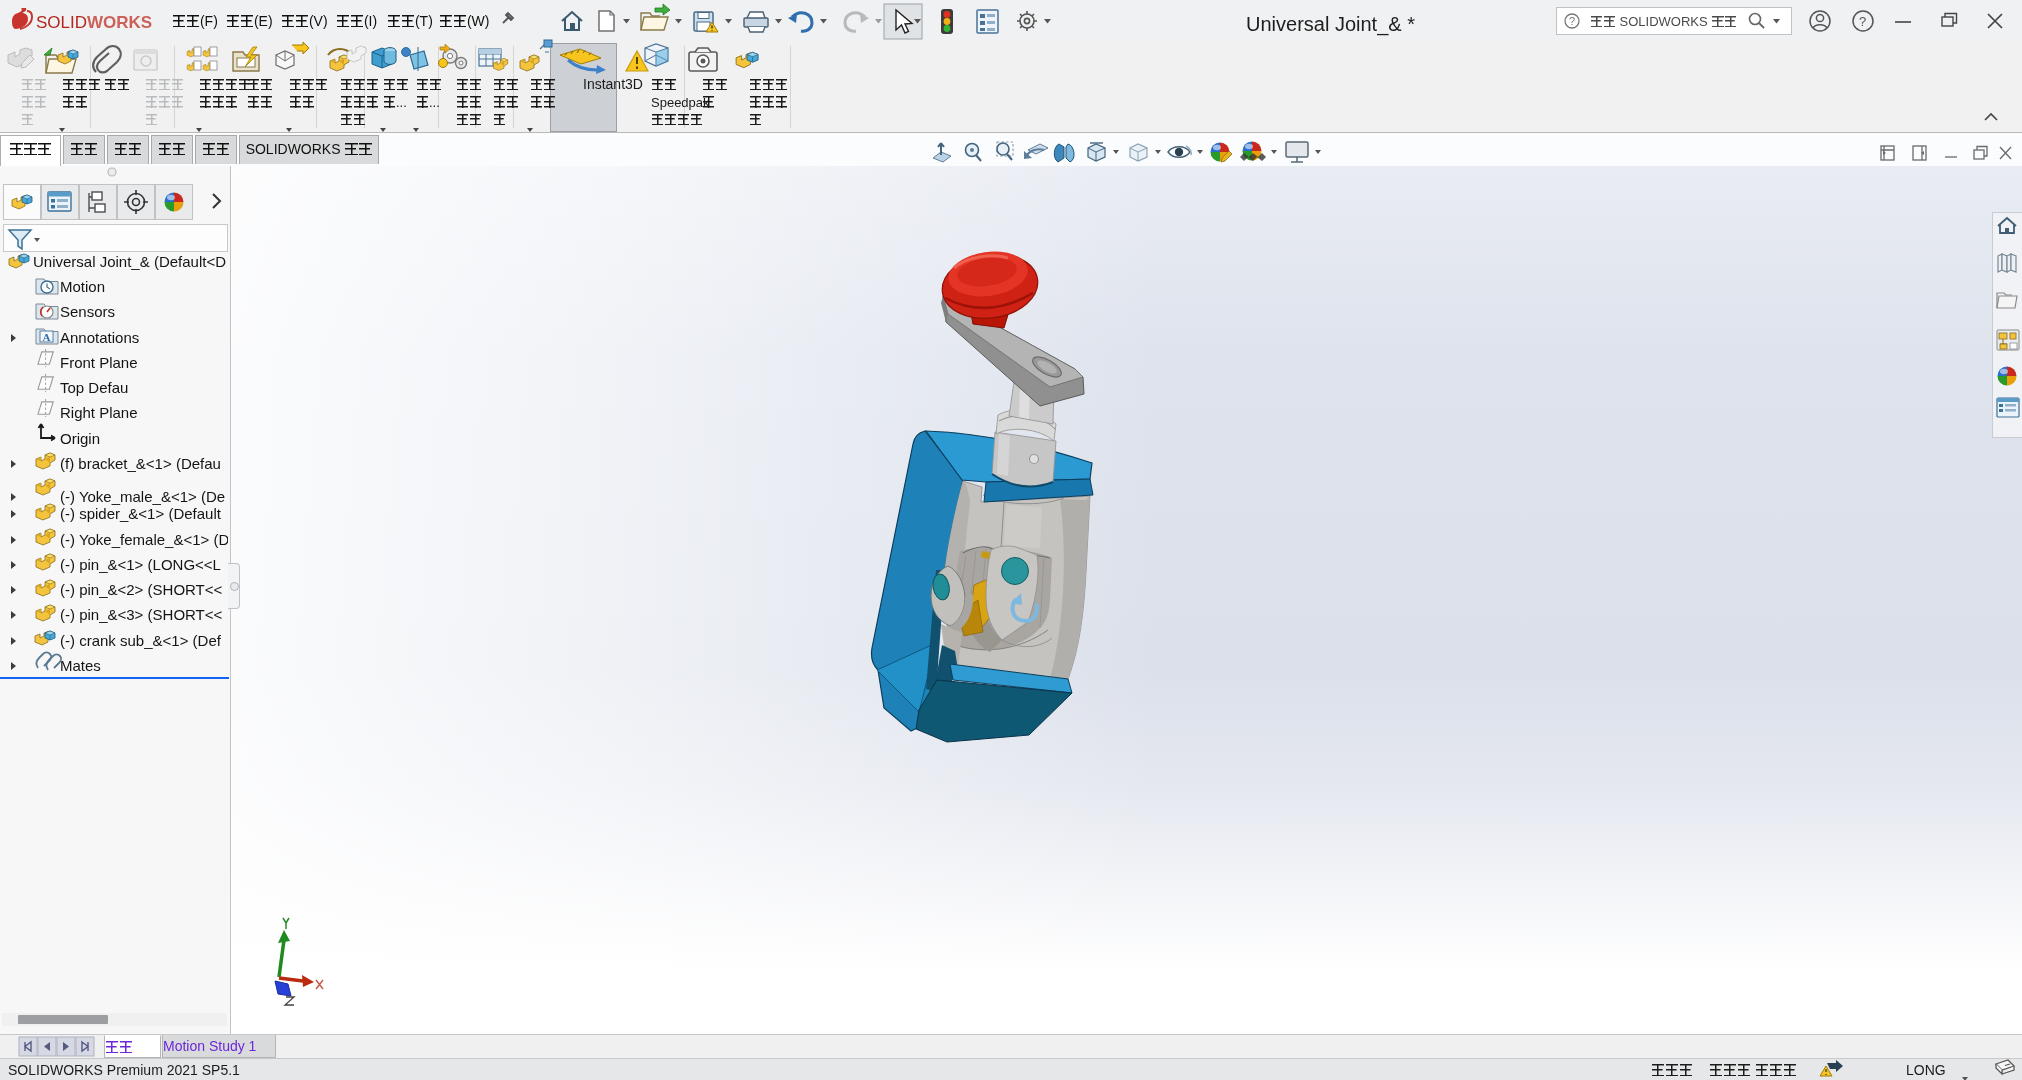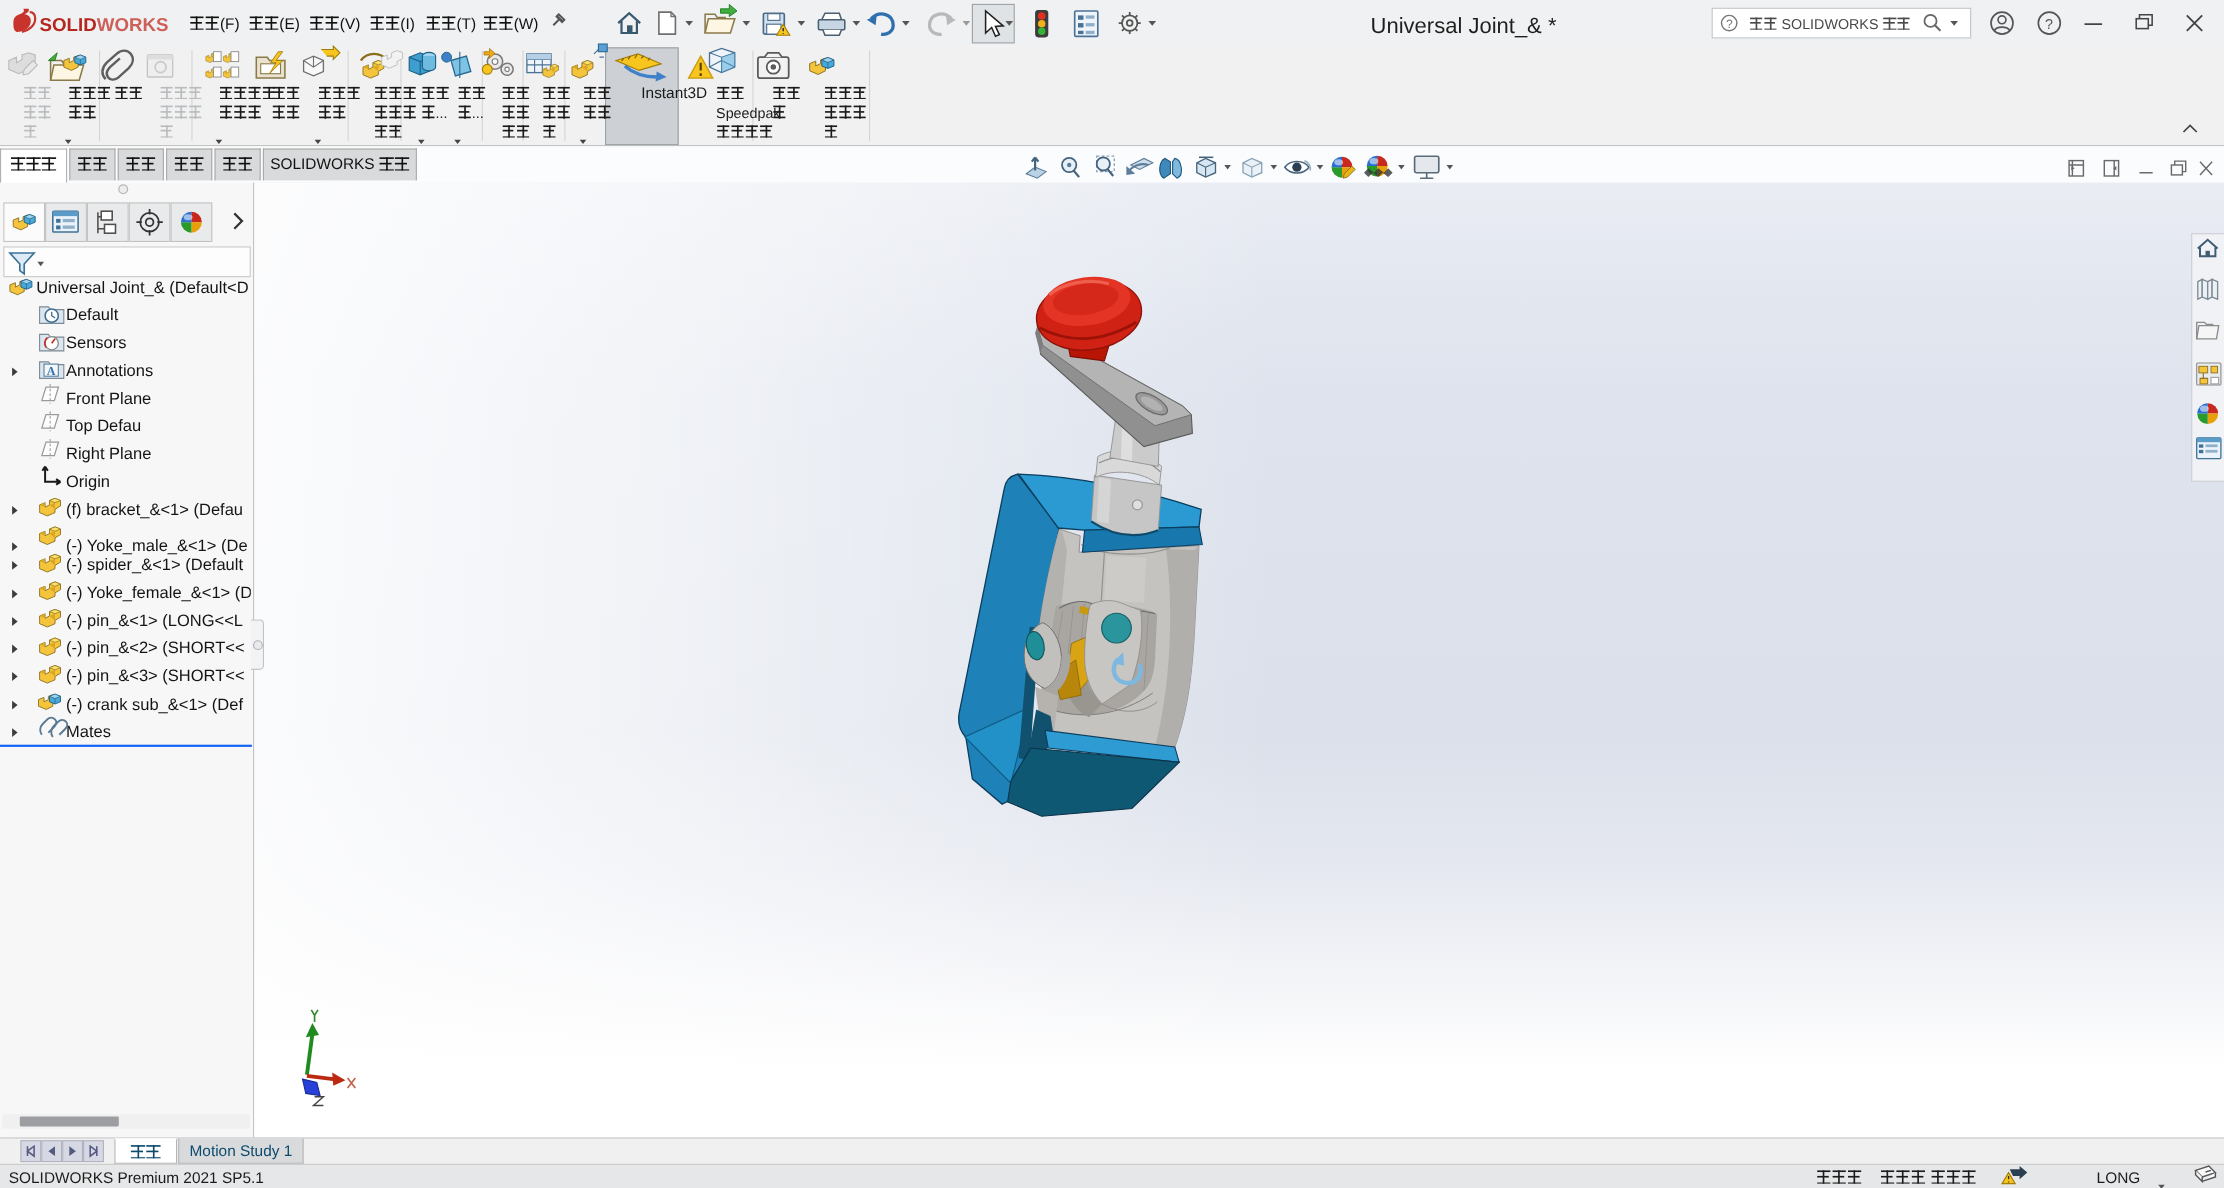--- a/index.html
+++ b/index.html
@@ -40,31 +40,31 @@
 
 #splitknob{position:absolute;left:228px;top:563px;width:12px;height:46px;background:#f2f3f4;border:1px solid #bfc3c7;border-left:none;border-radius:0 4px 4px 0}
 #splitknob:after{content:"";position:absolute;left:2px;top:18px;width:7px;height:7px;border-radius:50%;border:1px solid #b0b4b8;background:#e8eaec}
 
 #viewport{position:absolute;left:231px;top:166px;width:1791px;height:868px;
 background:linear-gradient(90deg,rgba(255,255,255,.88) 0%,rgba(255,255,255,.55) 22%,rgba(255,255,255,0) 52%),linear-gradient(180deg,#e9ecf3 0%,#dee3ed 22%,#dbe0ea 58%,#e5e8f0 72%,#f4f5f8 84%,#ffffff 93%,#ffffff 100%)}
 
 #taskstrip{position:absolute;left:1992px;top:212px;width:30px;height:226px;background:#f1f2f5;border:1px solid #c9ccd2;border-right:none}
 
 #bottomtabs{position:absolute;left:0;top:1034px;width:2022px;height:24px;background:#f0f0f0;border-top:1px solid #c8c8c8}
-.btab{position:absolute;top:0px;height:23px;font-size:14px;color:#0c4a6e;text-align:center;line-height:22px;border:1px solid #b5b5b5;border-top:none}
+.btab{position:absolute;top:0px;height:23px;font-size:14px;color:#6d28d9;text-align:left;line-height:22px;border:1px solid #b5b5b5;border-top:none}
 #statusbar{position:absolute;left:0;top:1058px;width:2022px;height:22px;background:#e6e7e8;border-top:1px solid #c9c9c9;font-size:14px;color:#1c1c1c}
 </style></head>
 <body>
 <div id="titlebar">
 
   <svg class="abs" style="left:12px;top:7px" width="130" height="28" viewBox="0 0 130 28">
     <path d="M3 22 C10 22 16 18 16 12 C16 8 13 6 10 6 C13 5 15 3 14 1 L9 1 C11 3 9 5 6 6 C2 7 0 10 0 14 C0 19 1 21 3 22 Z" fill="#c8342b"></path>
     <path d="M8 22 C14 21 20 16 20 10 C20 6 18 4 15 4" stroke="#c8342b" stroke-width="2" fill="none"></path>
   </svg>
-  <div class="abs" style="left:36px;top:13px;font-size:17px"><span style="font-weight:bold;color:#b5271e">SOLID</span><span style="color:#cd6058;font-weight:bold">WORKS</span></div>
+  <div class="abs" style="left:36px;top:13px;font-size:17px"><span style="font-weight:normal;color:#b5271e">SOLID</span><span style="color:#cd6058;font-weight:bold">WORKS</span></div>
   <div class="menu" style="left:172px"><span class="k"></span><span class="k"></span>(F)</div>
   <div class="menu" style="left:226px"><span class="k"></span><span class="k"></span>(E)</div>
   <div class="menu" style="left:281px"><span class="k"></span><span class="k"></span>(V)</div>
   <div class="menu" style="left:336px"><span class="k"></span><span class="k"></span>(I)</div>
   <div class="menu" style="left:387px"><span class="k"></span><span class="k"></span>(T)</div>
   <div class="menu" style="left:439px"><span class="k"></span><span class="k"></span>(W)</div>
 
   <div class="abs" style="left:1246px;top:13px;font-size:20px;color:#1e1e1e">Universal Joint_&amp; *</div>
 
   <div class="abs" style="left:1556px;top:7px;width:236px;height:28px;background:#fff;border:1px solid #bfc3c7"></div>
@@ -215,21 +215,21 @@
   <div class="ptab" style="left:117px"></div>
   <div class="ptab" style="left:155px"></div>
   <svg class="abs" style="left:210px;top:26px" width="12" height="18" viewBox="0 0 12 18">
       <path d="M3 2 L10 9 L3 16" stroke="#333" stroke-width="2" fill="none"></path>
     </svg>
   <div id="filterbox"></div>
   <div class="trow" style="top:84px">
       <span class="txt" style="left:33px">Universal Joint_&amp;  (Default&lt;D</span>
     </div>
   <div class="trow" style="top:109px">
-      <span class="txt" style="left:60px">Default</span>
+      <span class="txt" style="left:60px">Motion</span>
     </div>
   <div class="trow" style="top:134px">
       <span class="txt" style="left:60px">Sensors</span>
     </div>
   <div class="trow" style="top:160px">
       <span class="exp" style="top:8px"></span>
       <span class="txt" style="left:60px">Annotations</span>
     </div>
   <div class="trow" style="top:185px">
       <span class="txt" style="left:60px">Front Plane</span>

